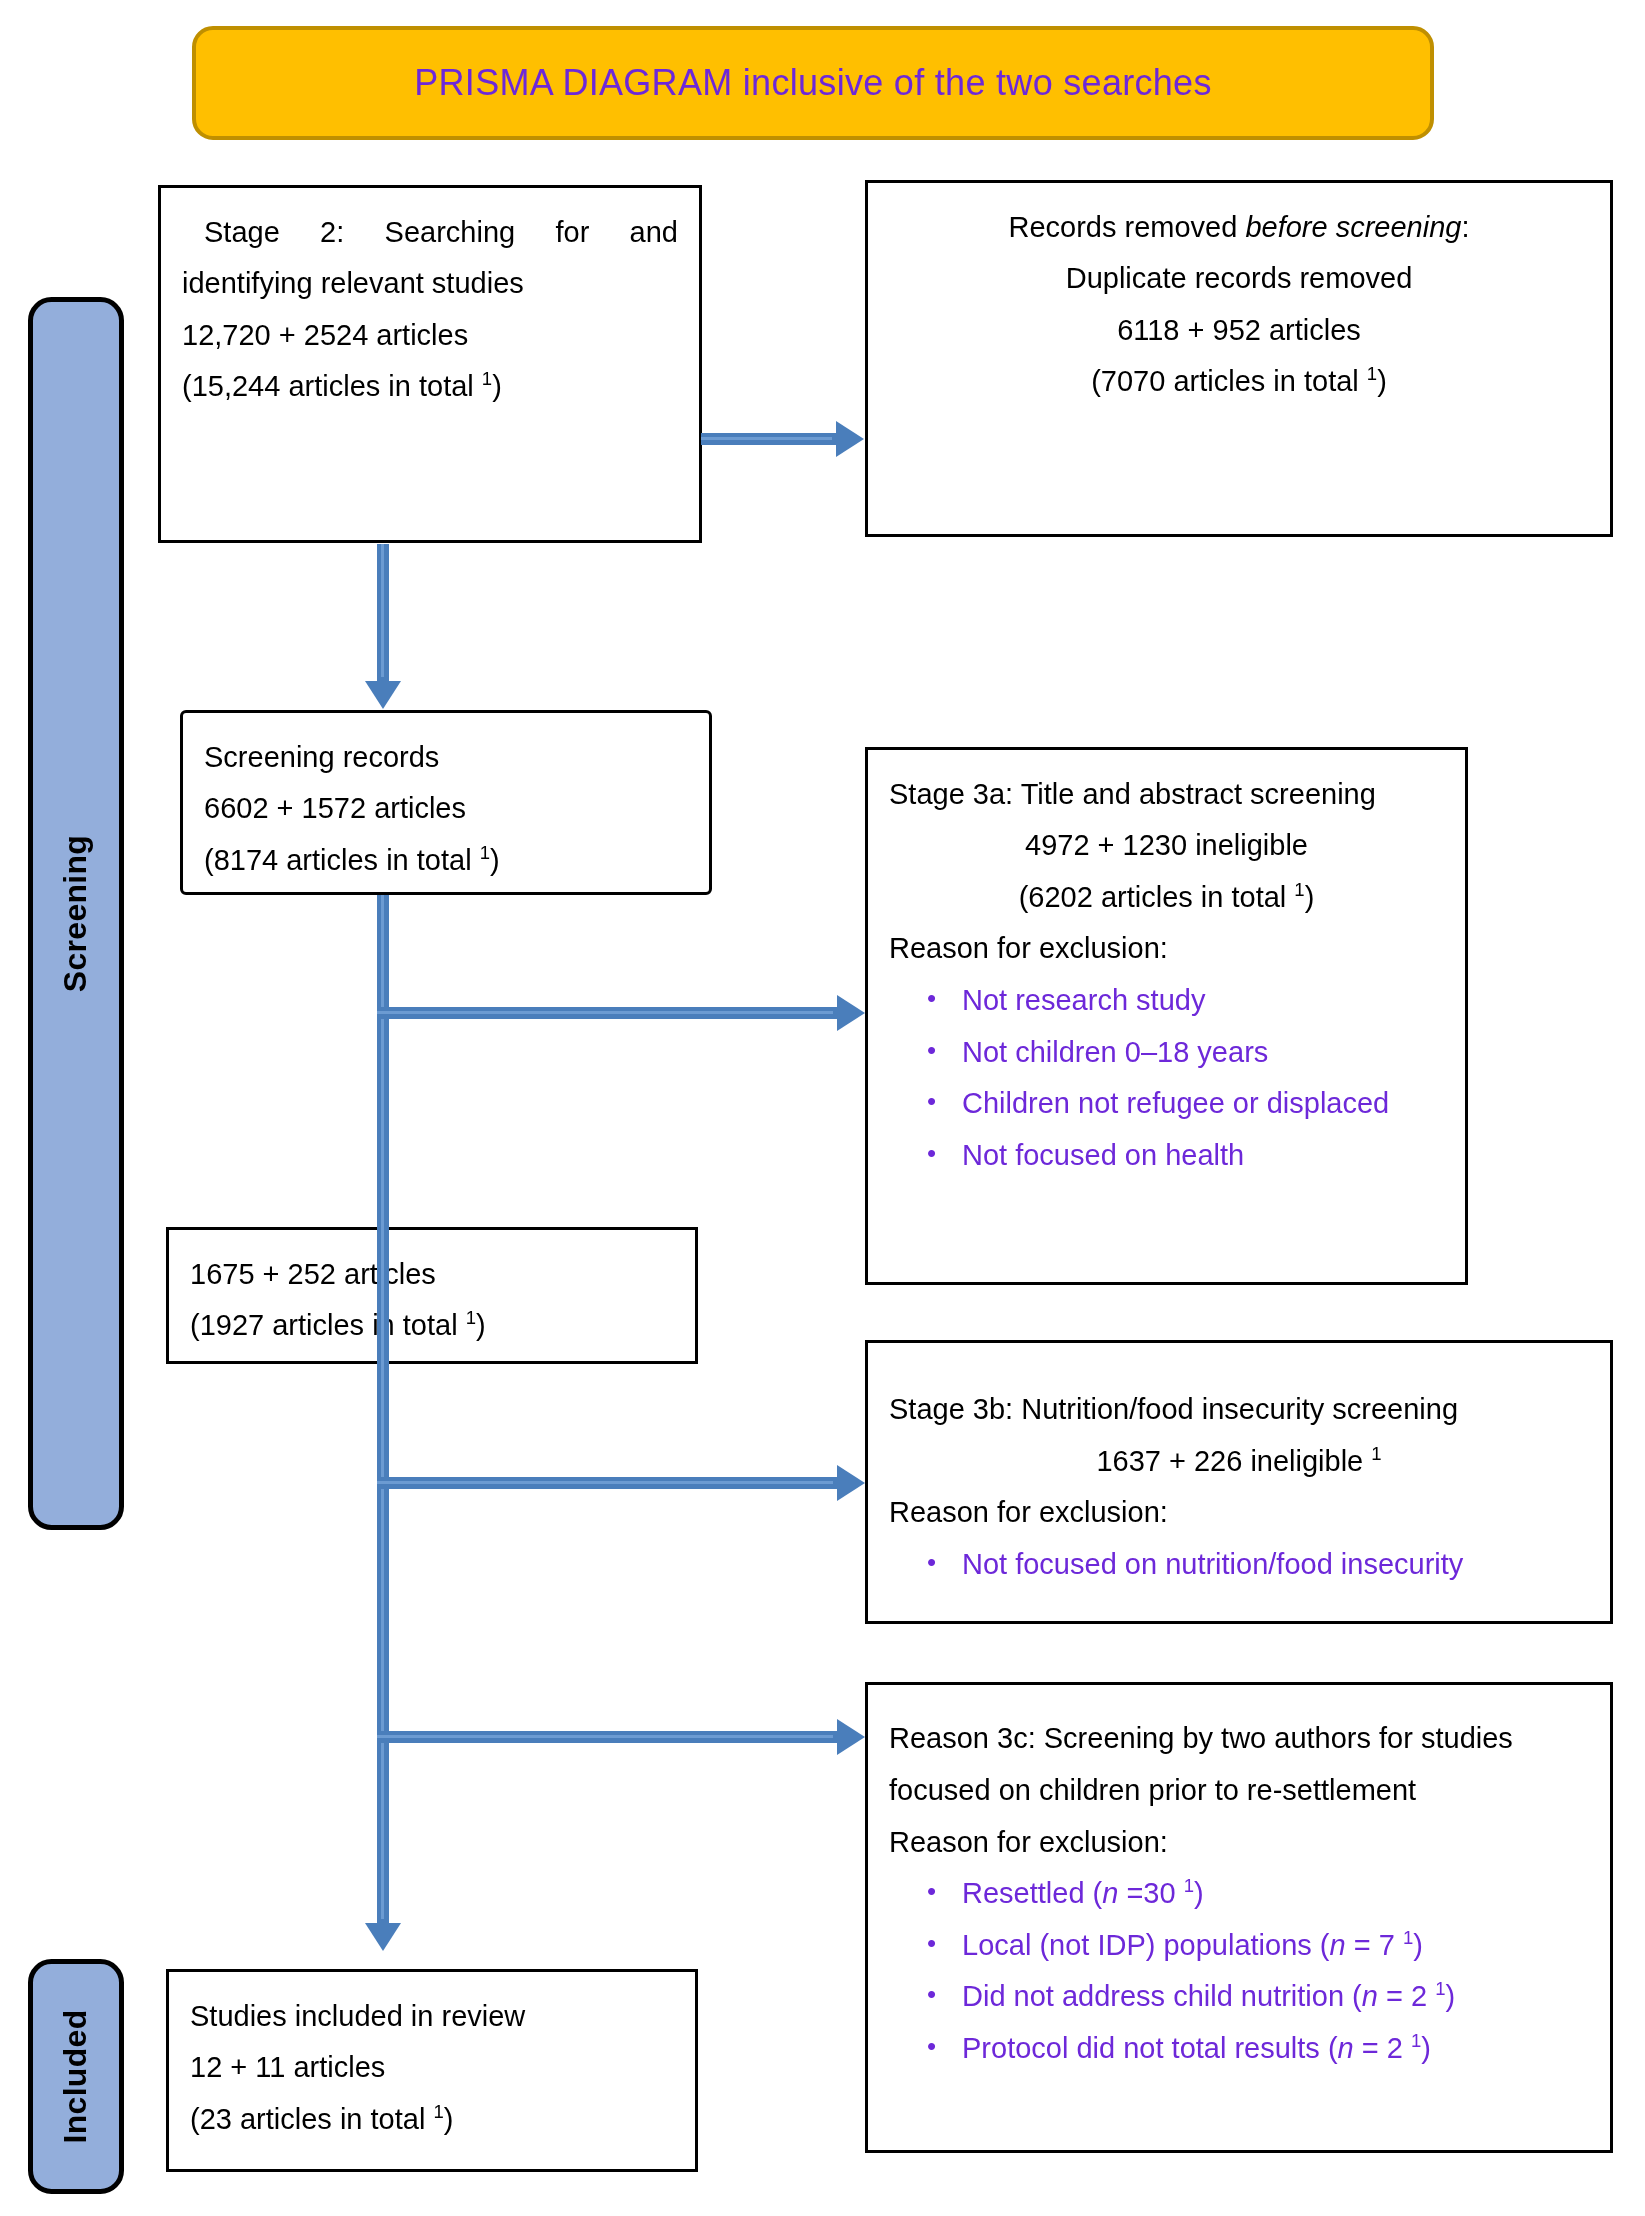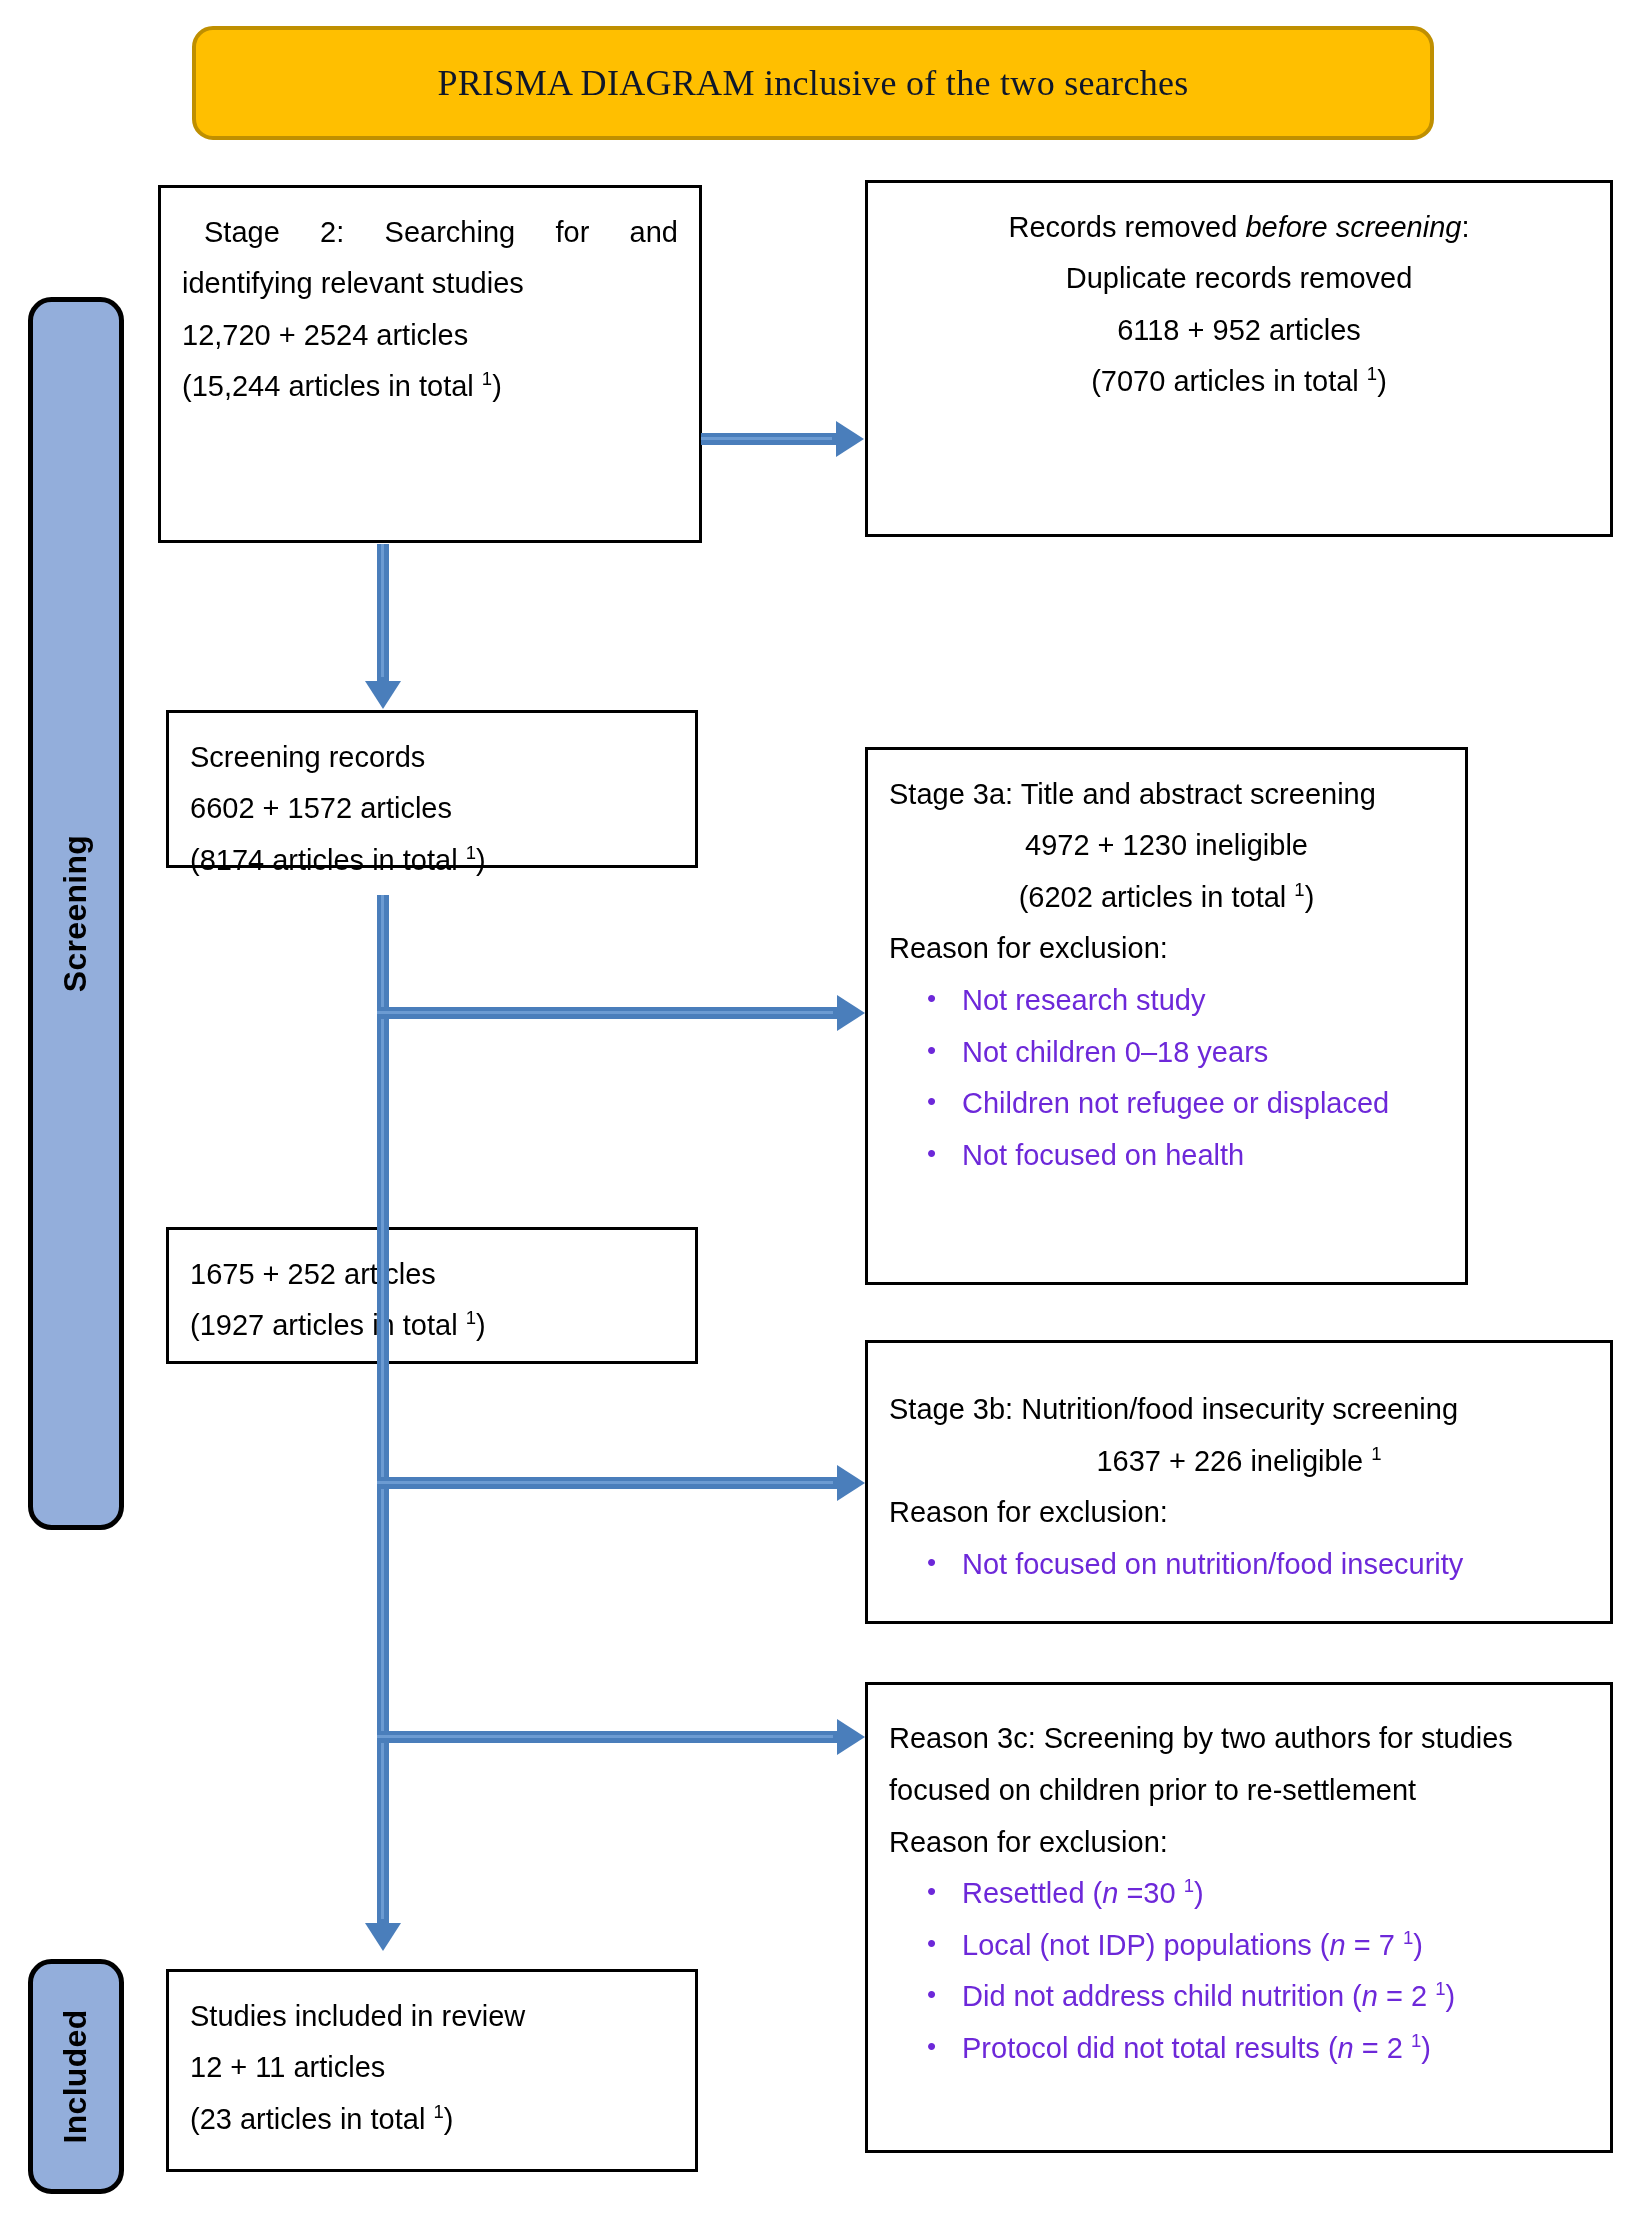--- a/index.html
+++ b/index.html
@@ -27,23 +27,23 @@
     height: 114px;
     background: #FFBF00;
     border: 4.3px solid #BF8F00;
     border-radius: 21px;
     box-sizing: border-box;
     display: flex;
     align-items: center;
     justify-content: center;
   }
   .title-text {
-    font-family: Liberation Serif, serif;
+    font-family: Liberation Sans, sans-serif;
     font-size: 36px;
-    color: #0f172a;
+    color: #6d28d9;
     letter-spacing: 0.3px;
     white-space: nowrap;
   }
 
   
   .phase-bar {
     position: absolute;
     background: #93AEDB;
     border: 5.6px solid #000000;
     border-radius: 23.5px;
@@ -110,21 +110,21 @@
     content: "\2022";
     position: absolute;
     left: 38px;
     top: 0;
     font-size: 26px;
   }
 
   
   #box-stage2       { left: 158px;  top: 185px;  width: 544px;  height: 358px; }
   #box-removed      { left: 865px; top: 180px;  width: 748px; height: 357px; }
-  #box-screening-records { left: 166px; top: 710px; width: 532px; height: 158px; }
+  #box-screening-records { left: 180px; top: 710px; width: 532px; height: 185px; border-radius: 6px; }
   #box-stage3a      { left: 865px; top: 747px; width: 603px; height: 538px;
                       }
   #box-1675         { left: 166px;  top: 1227px; width: 532px; height: 137px; }
   #box-stage3b      { left: 865px; top: 1340px; width: 748px; height: 284px;
                       padding-top: 41px; }
   #box-stage3c      { left: 865px; top: 1682px; width: 748px; height: 471px;
                       padding-top: 28.4px; }
   #box-included     { left: 166px;  top: 1969px; width: 532px; height: 203px; }
 
   

